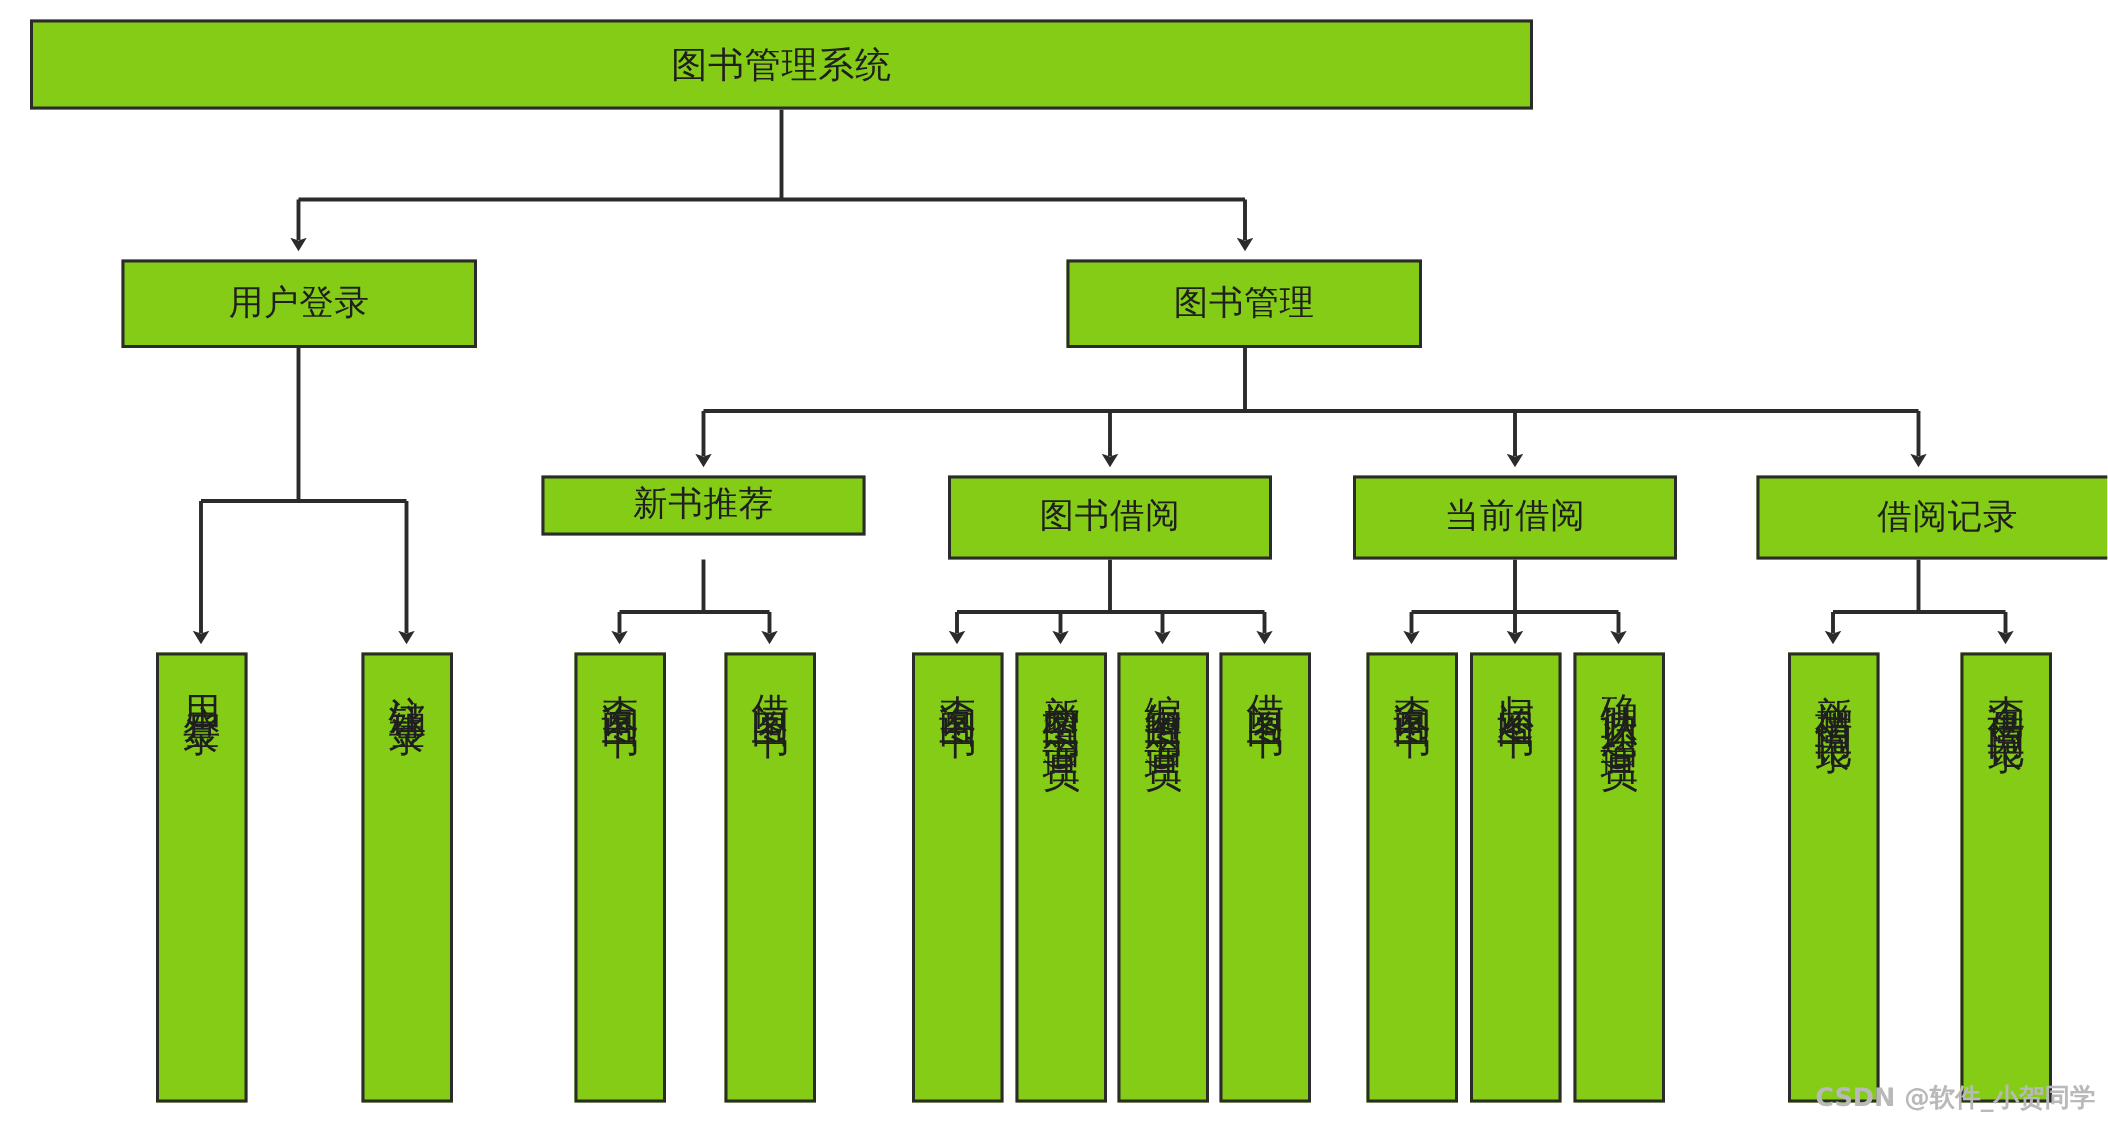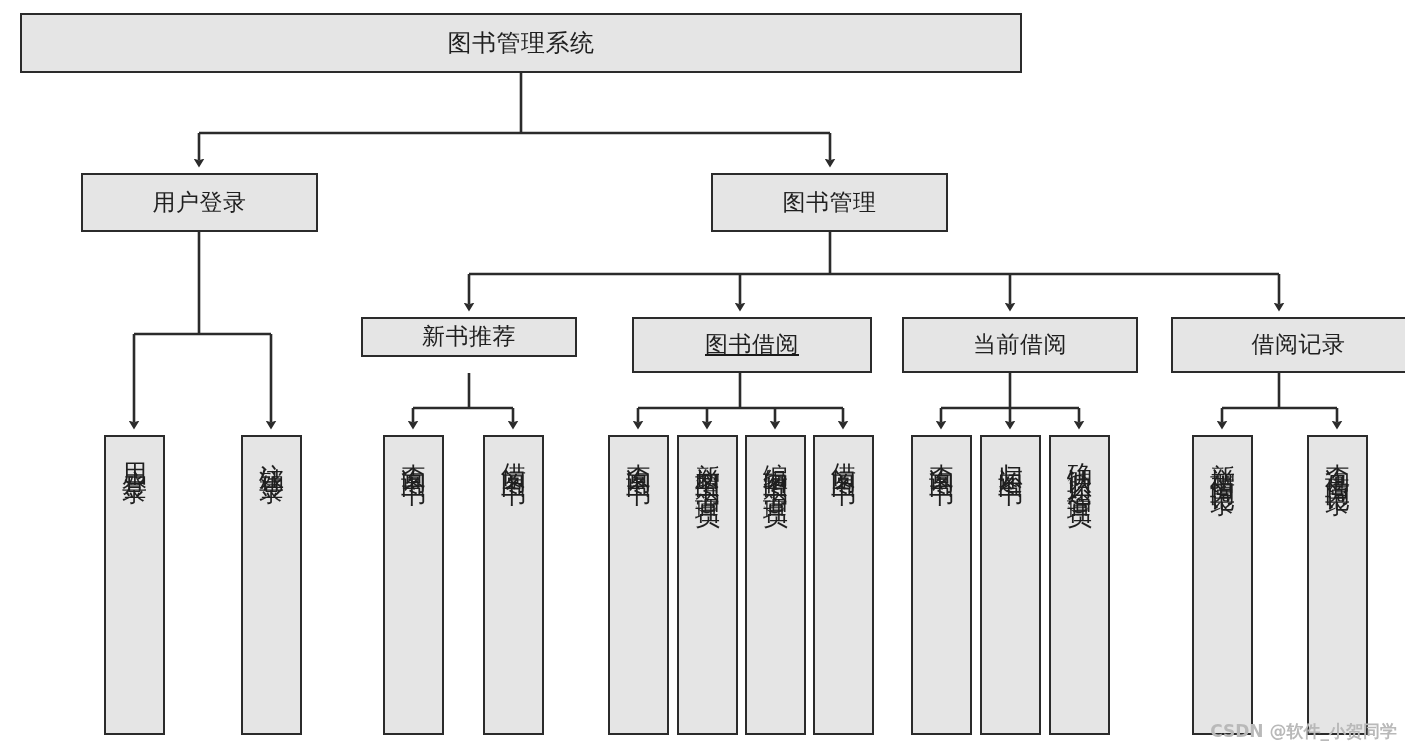--- a/index.html
+++ b/index.html
@@ -23,21 +23,21 @@
     position: absolute;
     left: 0;
     top: 0;
     width: 1405px;
     height: 747px;
     pointer-events: none;
   }
   .node {
     position: absolute;
     box-sizing: border-box;
-    background: #e5e5e5;
+    background: #84cc16;
     border: 2.5px solid #2b2b2b;
     display: flex;
     align-items: center;
     justify-content: center;
     z-index: 2;
   }
   .node-label {
     color: #1f1f1f;
     line-height: 1.18;
     white-space: nowrap;
@@ -142,25 +142,25 @@
   </div>
 
   <div class="node horiz" style="left:711px; top:173px; width:237px; height:59px;align-items:center;">
     <span class="node-label">图书管理</span>
   </div>
 
   <div class="node horiz" style="left:361px; top:317px; width:216px; height:40px;">
     <span class="node-label">新书推荐</span>
   </div>
 
-  <div class="node horiz" style="left:632px; top:317px; width:240px; height:56px;text-decoration:underline;">
+  <div class="node horiz" style="left:632px; top:317px; width:216px; height:56px;">
     <span class="node-label">图书借阅</span>
   </div>
 
-  <div class="node horiz" style="left:902px; top:317px; width:236px; height:56px;">
+  <div class="node horiz" style="left:902px; top:317px; width:216px; height:56px;">
     <span class="node-label">当前借阅</span>
   </div>
 
   <div class="node horiz" style="left:1171px; top:317px; width:255px; height:56px;font-family:Liberation Serif, serif;">
     <span class="node-label">借阅记录</span>
   </div>
 
   <div class="node vert" style="left:104px; top:435px; width:61px; height:300px;">
     <span class="node-label">用户登录</span>
   </div>

